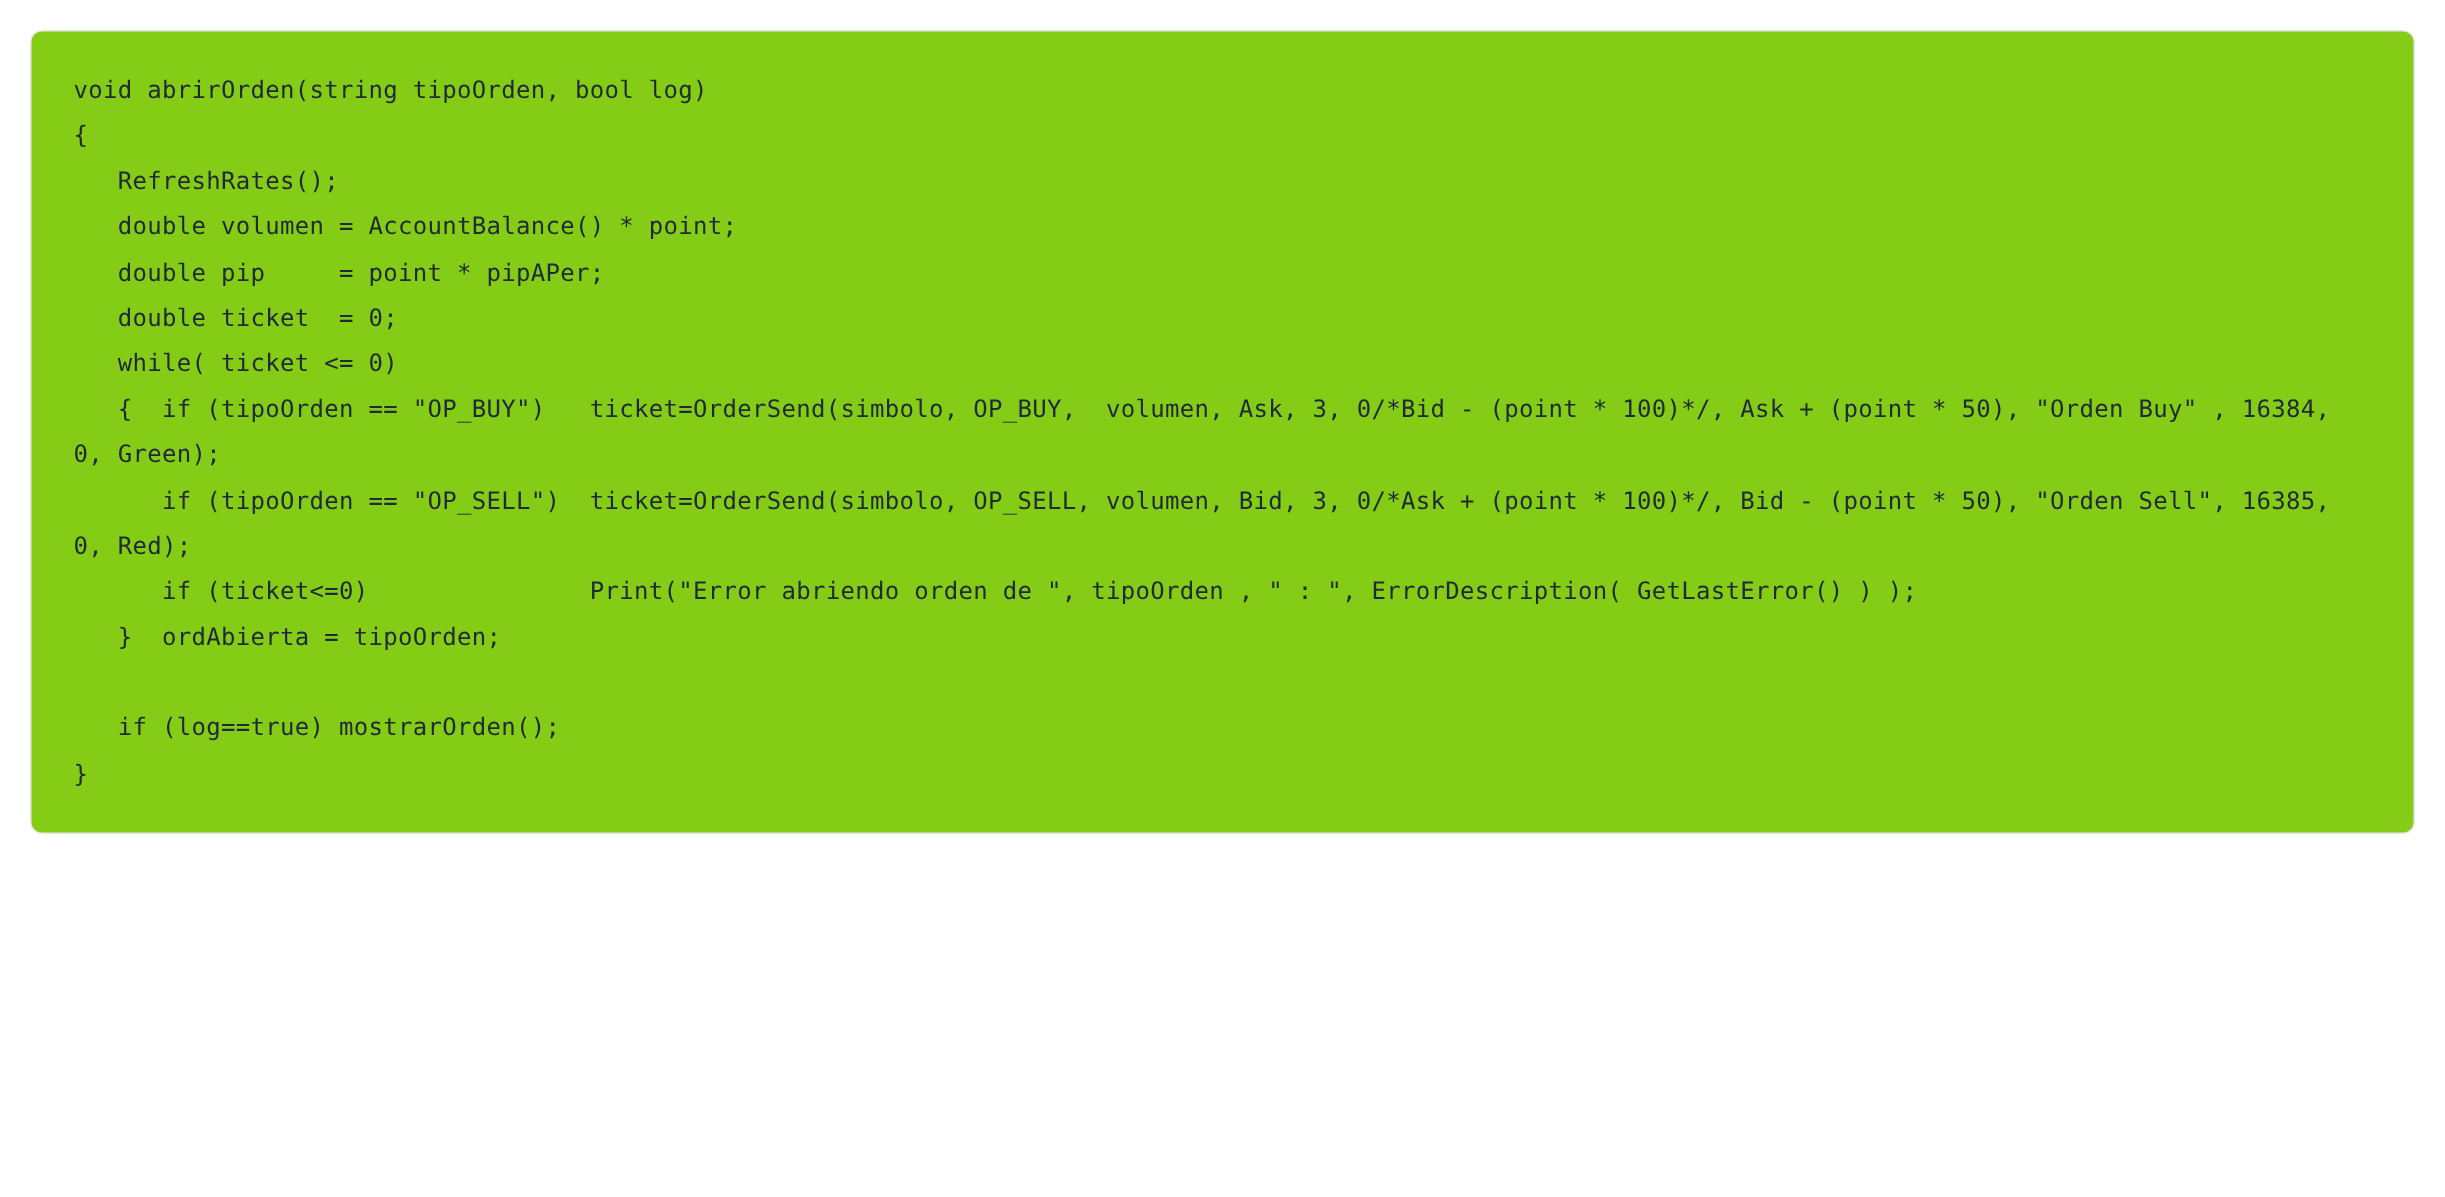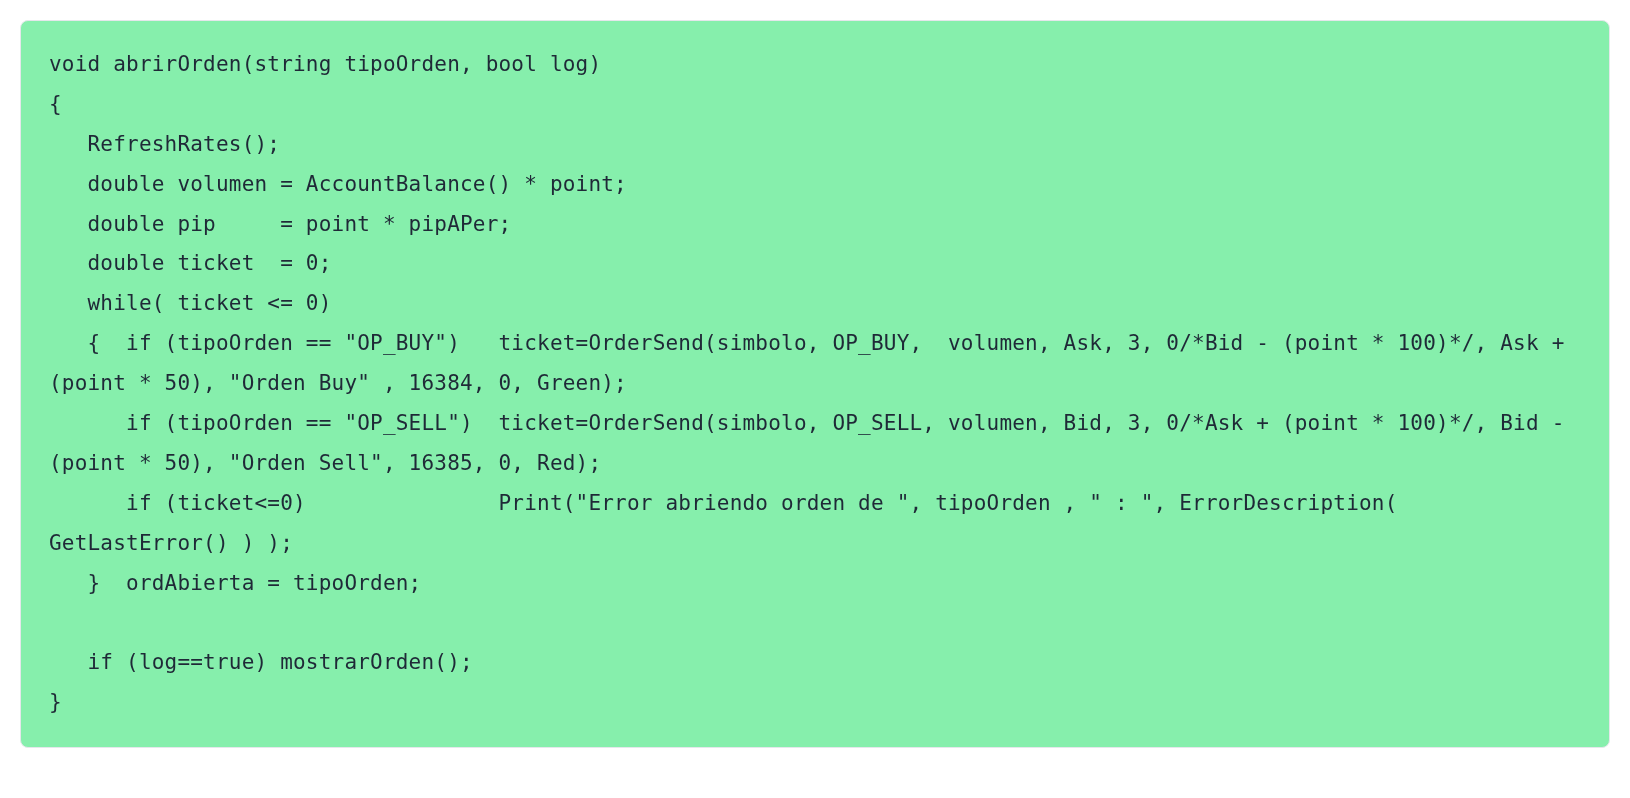--- a/index.html
+++ b/index.html
@@ -6,25 +6,25 @@
       margin: 0;
       padding: 0;
       box-sizing: border-box;
     }
     body {
       background: #ffffff;
       padding: 20px;
       font-family: ui-monospace, SFMono-Regular, "SF Mono", Menlo, Monaco, Consolas, "Liberation Mono", "Courier New", monospace;
     }
     .code-block {
-      background: #86efac;
+      background: #84cc16;
       border: 1px solid #e5e7eb;
       border-radius: 8px;
       padding: 24px 28px;
-      font-size: 21px;
+      font-size: 16px;
       line-height: 1.9;
       color: #1f2937;
       white-space: pre-wrap;
       word-wrap: break-word;
       letter-spacing: 0.2px;
     }
   </style>
 </head>
 <body>
 

